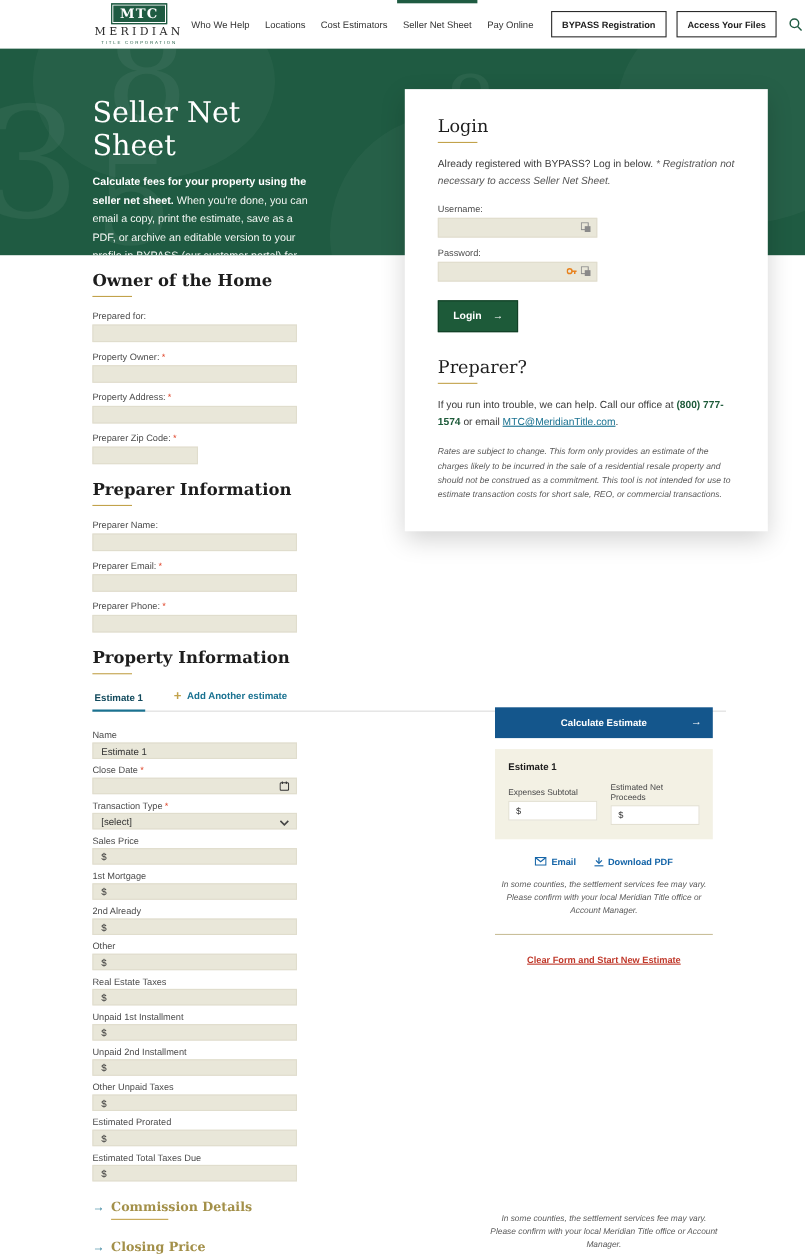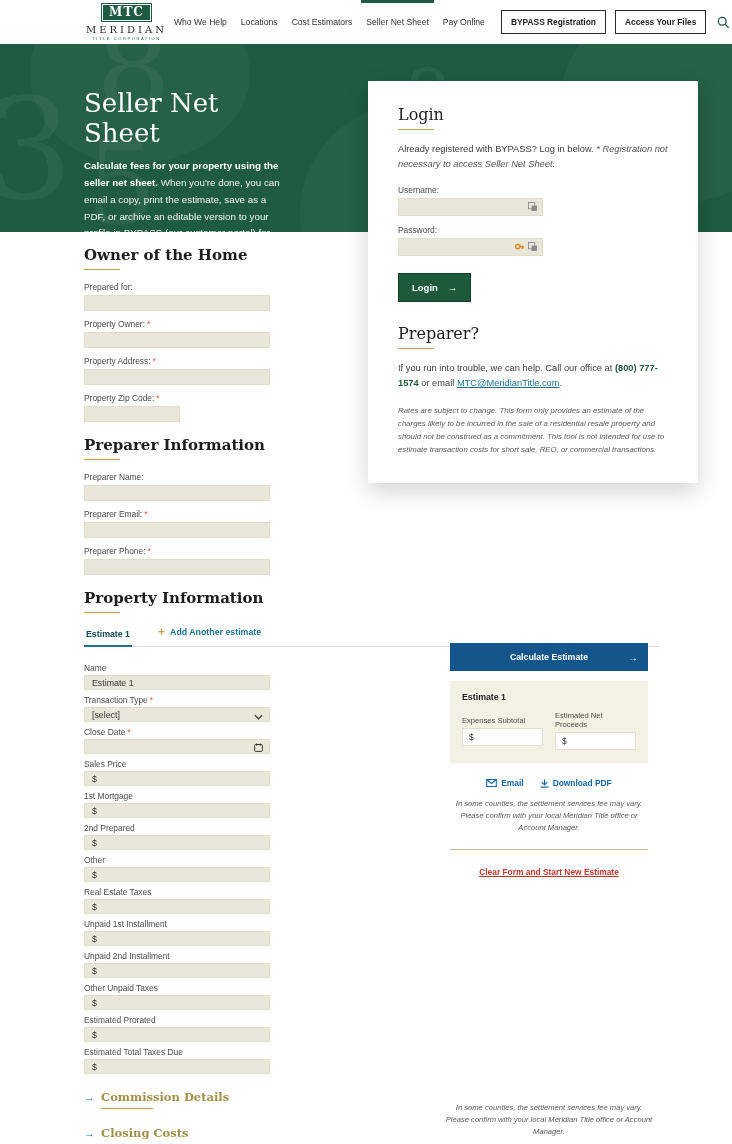--- a/index.html
+++ b/index.html
@@ -210,21 +210,21 @@
             <div class="field-label"><span>Property Owner:</span><span class="req">*</span></div>
             <div class="input"></div>
           </div>
 
           <div class="field">
             <div class="field-label"><span>Property Address:</span><span class="req">*</span></div>
             <div class="input"></div>
           </div>
 
           <div class="field short">
-            <div class="field-label"><span>Property Zip Code:</span><span class="req">*</span></div>
+            <div class="field-label"><span>Preparer Zip Code:</span><span class="req">*</span></div>
             <div class="input"></div>
           </div>
         </div>
     </div>
 
     <div class="section">
       <h2 class="section-h">Preparer Information</h2>
       <div class="gold-rule"></div>
       <div>
 
@@ -259,66 +259,66 @@
 
           <div class="field">
             <div class="field-label"><span>Name</span></div>
             <div class="input">
 
               <span class="val">Estimate 1</span>
 
             </div>
           </div>
 
-          <div class="field select">
-            <div class="field-label"><span>Transaction Type</span><span class="req">*</span></div>
-            <div class="input">
-
-              <span class="val">[select]</span>
-              <span class="chev"><svg width="9" height="6" viewBox="0 0 10 6">
-                  <polyline points="1,1 5,5 9,1" fill="none" stroke="#444" stroke-width="1.6"></polyline>
-                </svg></span>
-
-            </div>
-          </div>
-
           <div class="field date">
             <div class="field-label"><span>Close Date</span><span class="req">*</span></div>
             <div class="input">
 
               <span class="val"></span>
 
               <span class="cal"><svg width="9" height="9" viewBox="0 0 10 10">
                   <rect x="0.7" y="1.7" width="8.6" height="7.6" fill="none" stroke="#333" stroke-width="1.1" rx="1"></rect>
                   <line x1="3" y1="0.5" x2="3" y2="3" stroke="#333" stroke-width="1.1"></line>
                   <line x1="7" y1="0.5" x2="7" y2="3" stroke="#333" stroke-width="1.1"></line>
                 </svg></span>
             </div>
           </div>
 
+          <div class="field select">
+            <div class="field-label"><span>Transaction Type</span><span class="req">*</span></div>
+            <div class="input">
+
+              <span class="val">[select]</span>
+              <span class="chev"><svg width="9" height="6" viewBox="0 0 10 6">
+                  <polyline points="1,1 5,5 9,1" fill="none" stroke="#444" stroke-width="1.6"></polyline>
+                </svg></span>
+
+            </div>
+          </div>
+
           <div class="field money">
             <div class="field-label"><span>Sales Price</span></div>
             <div class="input">
               <span class="dollar">$</span>
               <span class="val"></span>
 
             </div>
           </div>
 
           <div class="field money">
             <div class="field-label"><span>1st Mortgage</span></div>
             <div class="input">
               <span class="dollar">$</span>
               <span class="val"></span>
 
             </div>
           </div>
 
           <div class="field money">
-            <div class="field-label"><span>2nd Prepared</span></div>
+            <div class="field-label"><span>2nd Already</span></div>
             <div class="input">
               <span class="dollar">$</span>
               <span class="val"></span>
 
             </div>
           </div>
 
           <div class="field money">
             <div class="field-label"><span>Other</span></div>
             <div class="input">
@@ -386,21 +386,21 @@
 
     <div class="accordions">
 
         <div class="acc-row">
           <span class="acc-arrow">→</span>
           <span class="acc-label">Commission Details</span>
         </div>
 
         <div class="acc-row">
           <span class="acc-arrow">→</span>
-          <span class="acc-label">Closing Costs</span>
+          <span class="acc-label">Closing Price</span>
         </div>
 
       </div>
 
   </div>
 
   <div class="results">
     <button class="calc-btn">
       <span>Calculate Estimate</span>
       <span class="arrow">→</span>

